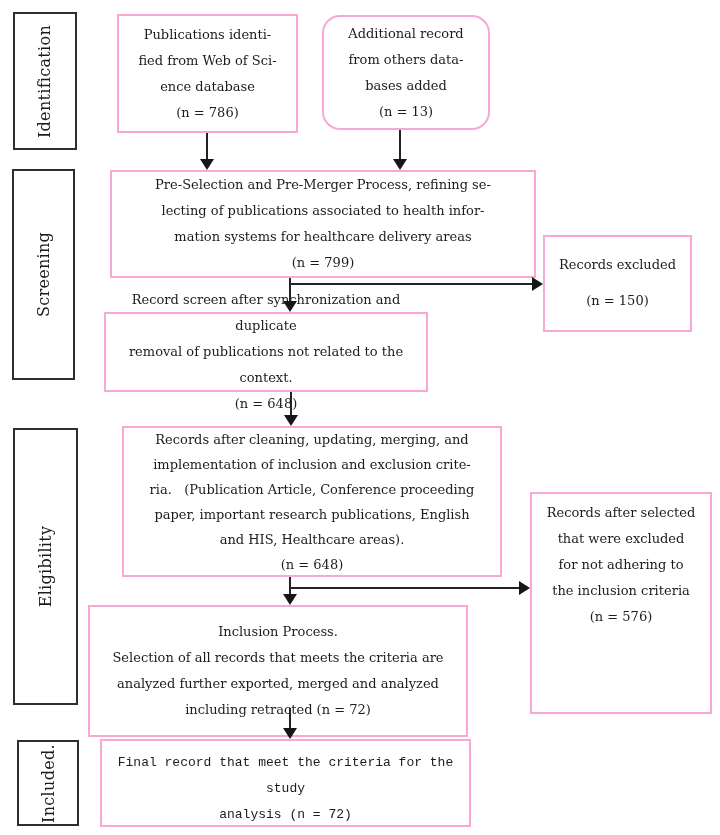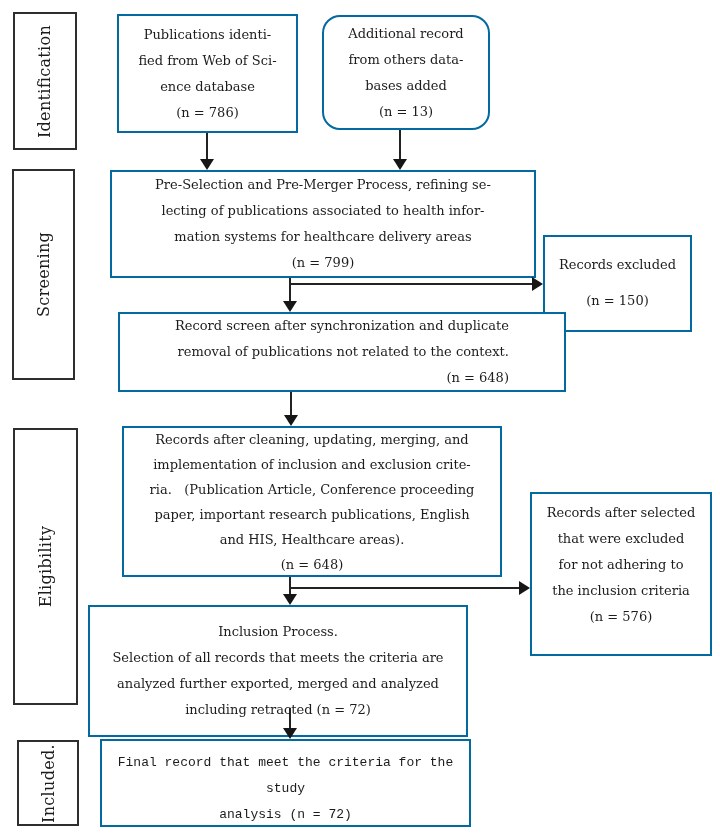--- a/index.html
+++ b/index.html
@@ -24,21 +24,21 @@
   }
   .stage span {
     transform: rotate(-90deg);
     white-space: nowrap;
     font-size: 16px;
     letter-spacing: 0.3px;
   }
   
   .box {
     position: absolute;
-    border: 2px solid #0369a1;
+    border: 2px solid #f9a8d4;
     background: #ffffff;
     box-sizing: border-box;
     display: flex;
     align-items: center;
     justify-content: center;
     text-align: center;
     font-size: 13px;
     line-height: 26px;
     white-space: pre-line;
     padding: 16px 6px;
@@ -66,23 +66,23 @@
   #stage-screening      { left: 12px; top: 169px; width: 63px; height: 211px; }
   #stage-eligibility    { left: 13px; top: 428px; width: 65px; height: 277px; }
   #stage-included       { left: 17px; top: 740px; width: 62px; height: 86px; }
 
   
   #box-wos          { left: 117px; top: 14px;  width: 181px; height: 119px; }
   #box-additional   { left: 322px; top: 15px;  width: 168px; height: 115px; border-radius: 18px; }
   #box-preselection { left: 110px; top: 170px; width: 426px; height: 108px; }
   #box-excluded     { left: 543px; top: 235px; width: 149px; height: 97px;
                       line-height: 36px; padding-top: 10px; }
-  #box-screen       { left: 118px; top: 312px; width: 448px; height: 80px; text-align: right; }
+  #box-screen       { left: 104px; top: 312px; width: 324px; height: 80px; }
   #box-cleaning     { left: 102px; top: 426px; width: 380px; height: 151px; line-height: 25px; margin-left: 20px; }
-  #box-excluded2    { left: 530px; top: 492px; width: 182px; height: 164px; padding-top: 6px; }
+  #box-excluded2    { left: 530px; top: 492px; width: 182px; height: 222px; padding-top: 6px; }
   #box-inclusion    { left: 88px; top: 605px; width: 380px; height: 132px; }
   #box-final        { left: 100px; top: 739px; width: 371px; height: 88px; padding-top: 9px; font-family: Liberation Mono, monospace; }
 
   
   #conn-wos-line      { left: 206px; top: 133px; height: 27px; }
   #conn-wos-head      { left: 200px; top: 159px; }
   #conn-add-line      { left: 399px; top: 130px; height: 30px; }
   #conn-add-head      { left: 393px; top: 159px; }
   #conn-pre-vline     { left: 289px; top: 278px; height: 25px; }
   #conn-pre-vhead     { left: 283px; top: 301px; }

